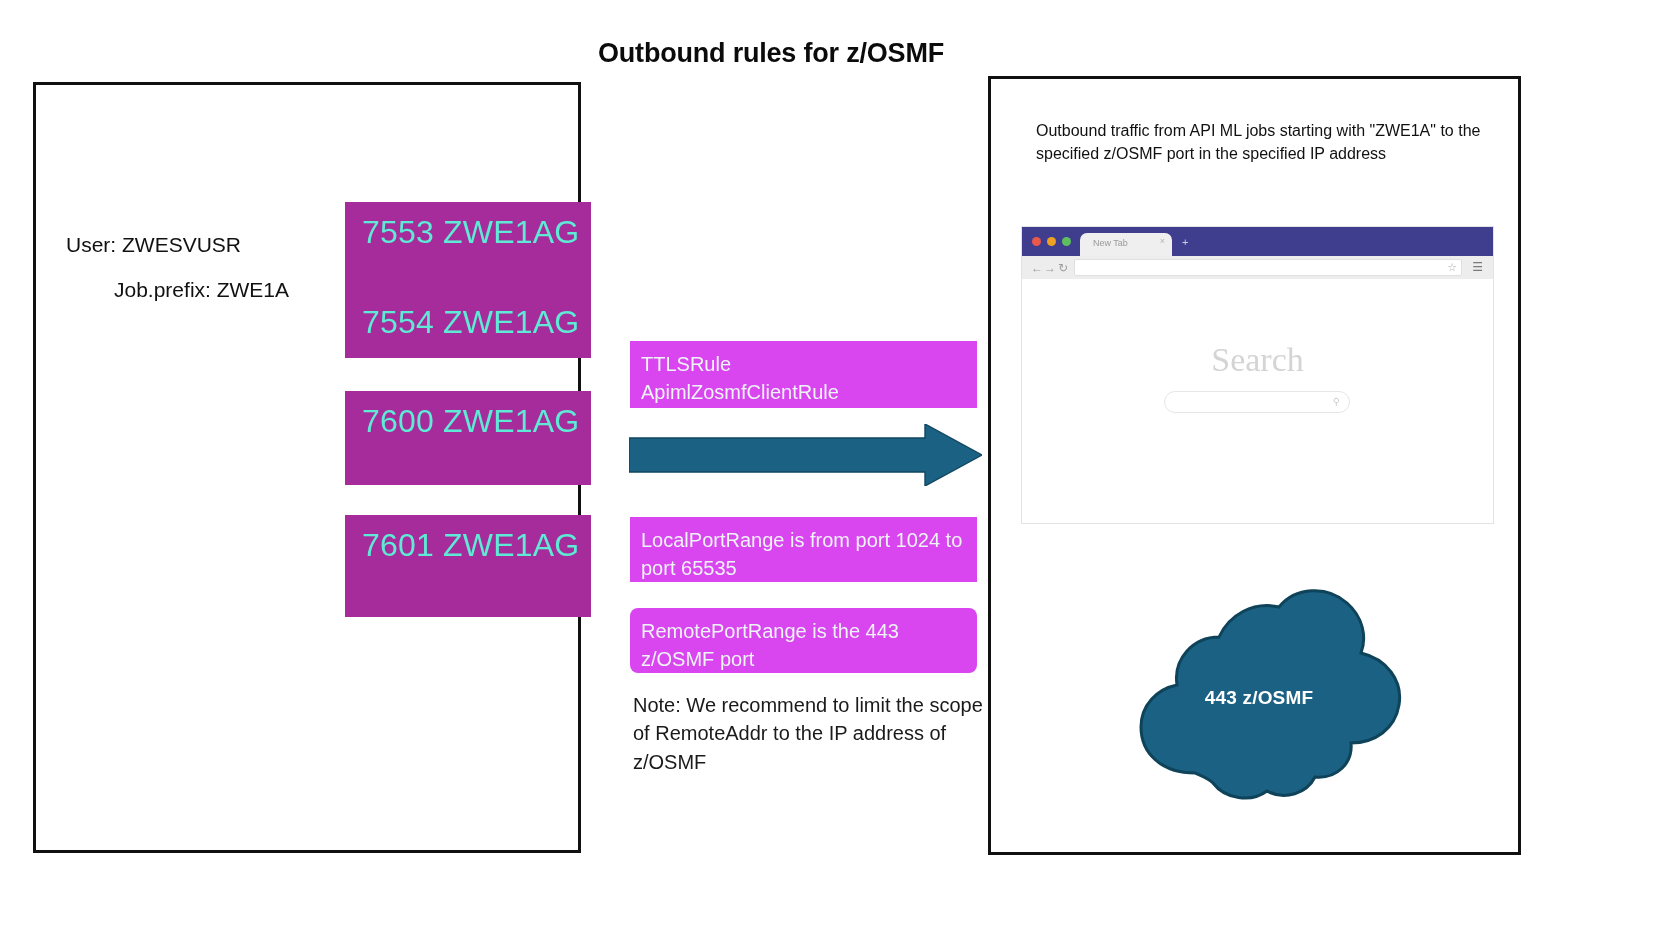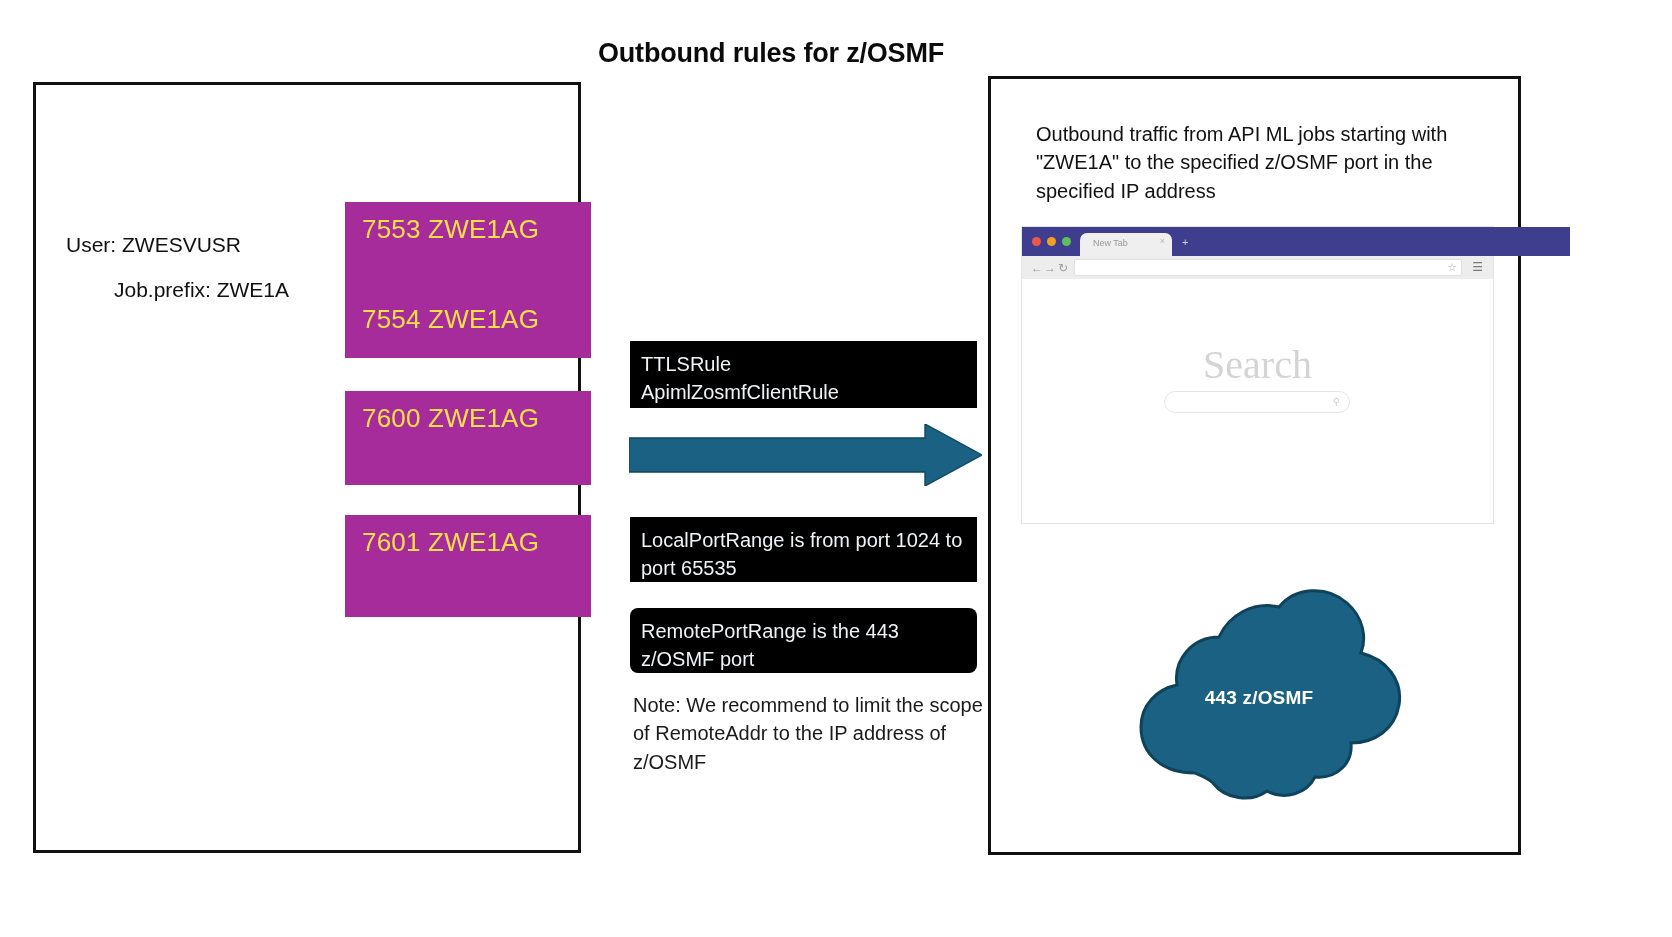--- a/index.html
+++ b/index.html
@@ -17,49 +17,49 @@
   #right-panel{left:988px;top:76px;width:533px;height:779px;}
 
   
   .lp-text{position:absolute;font-size:21px;color:#111;white-space:nowrap;}
   #lp-user{left:30px;top:148px;}
   #lp-job{left:30px;top:193px;margin-left:48px;}
 
   
   .port-box{position:absolute;left:309px;width:246px;background:#A62C9C;
             box-sizing:border-box;}
-  .port-box .pb-label{position:absolute;left:17px;top:12px;color:#fde047;
-            font-size:26px;white-space:nowrap;letter-spacing:.2px;}
+  .port-box .pb-label{position:absolute;left:17px;top:12px;color:#5eead4;
+            font-size:32px;white-space:nowrap;letter-spacing:.2px;}
   #port-0{top:117px;height:94px;}
   #port-1{top:207px;height:66px;}
   #port-2{top:306px;height:94px;}
   #port-3{top:403px;height:102px;margin-top:27px;}
 
   
-  .teal-box{position:absolute;left:630px;background:#000000;box-sizing:border-box;
+  .teal-box{position:absolute;left:630px;background:#d946ef;box-sizing:border-box;
             padding:9px 0 10px 11px;color:#eef3f6;font-size:20px;line-height:1.42;}
   #mid-rule{top:341px;width:347px;height:67px;}
   #mid-local{top:517px;width:347px;height:65px;}
   #mid-remote{top:608px;width:347px;height:65px;border-radius:8px;}
 
   
   #mid-arrow{position:absolute;left:629px;top:424px;width:353px;height:62px;}
 
   
   #mid-note{position:absolute;left:633px;top:691px;width:350px;
             font-size:20px;line-height:1.42;color:#1a1a1a;}
 
   
   #rp-caption{position:absolute;left:45px;top:41px;width:470px;
-              font-size:20px;line-height:1.42;color:#111;}
+              font-size:16px;line-height:1.42;color:#111;}
 
   
   #browser{position:absolute;left:31px;top:148px;width:471px;height:296px;
            background:#ffffff;box-shadow:0 0 0 1px #e3e3e3;}
-  #br-titlebar{position:absolute;left:0;top:0;width:548px;height:29px;background:#3F3D8E;}
+  #br-titlebar{position:absolute;left:0;top:0;width:471px;height:29px;background:#3F3D8E;}
   .dot{position:absolute;top:10px;width:9px;height:9px;border-radius:50%;}
   #dot-red{left:10px;background:#E8584B;}
   #dot-amber{left:25px;background:#EDA024;}
   #dot-green{left:40px;background:#5DC05D;}
   #br-tab{position:absolute;left:58px;top:6px;width:92px;height:23px;
           background:#EFEFEF;border-radius:7px 7px 0 0;}
   #br-tab-label{position:absolute;left:13px;top:5px;font-size:9px;color:#9a9a9a;}
   #br-tab-close{position:absolute;right:7px;top:3px;font-size:9px;color:#b5b5b5;}
   #br-newtab{position:absolute;left:160px;top:10px;font-size:11px;color:#cfcfe4;
              line-height:11px;}
@@ -67,21 +67,21 @@
   .nav-ico{position:absolute;top:6px;font-size:12px;color:#9c9c9c;line-height:12px;}
   #ico-back{left:9px;}
   #ico-fwd{left:22px;}
   #ico-reload{left:36px;}
   #br-urlbar{position:absolute;left:52px;top:3px;width:388px;height:17px;
              background:#ffffff;border:1px solid #e0e0e0;box-sizing:border-box;border-radius:2px;}
   #ico-star{position:absolute;right:36px;top:6px;font-size:11px;color:#b0b0b0;line-height:11px;}
   #ico-menu{position:absolute;right:10px;top:6px;font-size:12px;color:#7a7a7a;line-height:11px;}
   #br-viewport{position:absolute;left:0;top:52px;width:471px;height:244px;background:#fff;}
   #br-search-word{position:absolute;left:0;top:62px;width:471px;text-align:center;
-                  font-size:40px;color:#d4d4d4;font-family:"Liberation Serif",serif;}
+                  font-size:34px;color:#d4d4d4;font-family:"Liberation Serif",serif;}
   #br-search-box{position:absolute;left:142px;top:112px;width:186px;height:22px;
                  border:1px solid #e6e6e6;border-radius:11px;box-sizing:border-box;background:#fff;}
   #br-search-ico{position:absolute;right:9px;top:4px;font-size:10px;color:#cfcfcf;line-height:12px;}
 
   
   #cloud{position:absolute;left:108px;top:498px;width:320px;height:240px;}
   #cloud-label{position:absolute;left:0;top:110px;width:320px;text-align:center;
                color:#ffffff;font-size:19px;font-weight:bold;letter-spacing:.2px;}
 </style>
 </head>

